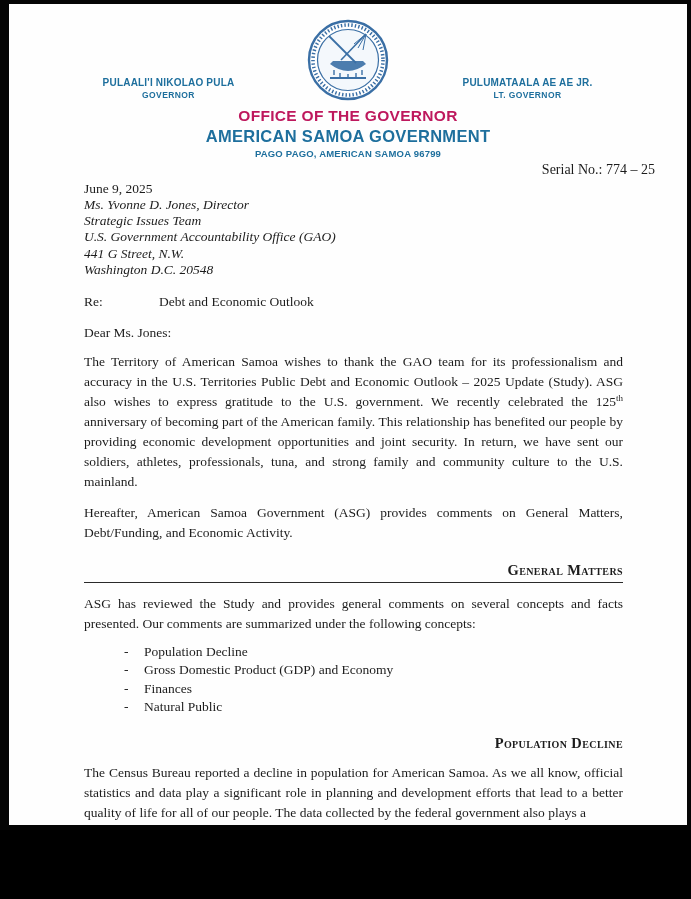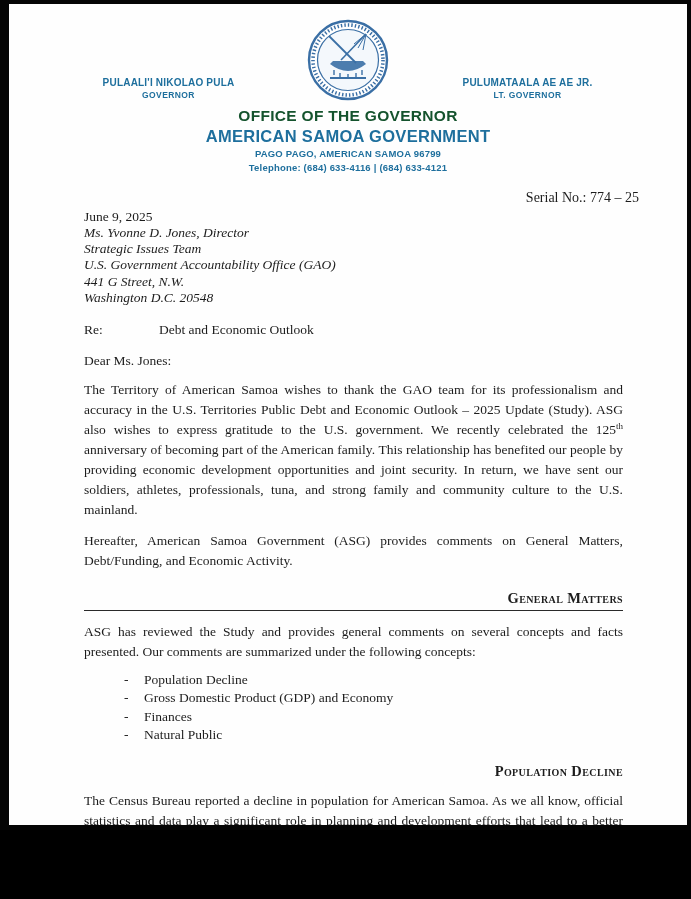--- a/index.html
+++ b/index.html
@@ -30,36 +30,36 @@
   }
   .official .title {
     font-family:"Liberation Sans", sans-serif;
     font-weight:bold; font-size:8.5px; letter-spacing:0.4px;
     color:#1e6f9d; margin-top:2px;
   }
   .seal-wrap { display:flex; justify-content:center; }
   .office-block { text-align:center; margin-top:5px; }
   .office-line1 {
     font-family:"Liberation Sans", sans-serif;
-    font-weight:bold; font-size:15.5px; letter-spacing:0.3px; color:#14532d;
+    font-weight:bold; font-size:15.5px; letter-spacing:0.3px; color:#be185d;
   }
   .office-line2 {
     font-family:"Liberation Sans", sans-serif;
     font-weight:bold; font-size:16.5px; letter-spacing:0.3px; color:#1e6f9d;
     margin-top:2px;
   }
   .office-sub {
     font-family:"Liberation Sans", sans-serif;
     font-weight:bold; font-size:9.5px; letter-spacing:0.2px; color:#1e6f9d;
     margin-top:2px; line-height:12px;
   }
   
   .serial {
-    text-align:right; padding-right:48px;
-    font-size:14px; margin-top:16px;
+    text-align:right; padding-right:32px;
+    font-size:14px; margin-top:2px;
   }
   .content { padding:0 64px 0 75px; font-size:13.5px; }
   .date { margin-top:3px; }
   .recipient { line-height:16.2px;font-style:italic; }
   .re-row { margin-top:16px; display:flex; }
   .re-label { width:75px; flex:0 0 75px; }
   .salutation { margin-top:15px; }
   .para { margin-top:11px; text-align:justify; line-height:20px; }
   .section-heading {
     margin-top:19px;
@@ -117,21 +117,20 @@
       </div>
       <div class="official">
         <div class="name">PULUMATAALA AE AE JR.</div>
         <div class="title">LT. GOVERNOR</div>
       </div>
     </div>
     <div class="office-block">
       <div class="office-line1">OFFICE OF THE GOVERNOR</div>
       <div class="office-line2">AMERICAN SAMOA GOVERNMENT</div>
       <div class="office-sub">PAGO PAGO, AMERICAN SAMOA 96799</div>
-      <div class="office-sub">Telephone: (684) 633-4116 | (684) 633-4121</div>
     </div>
   </div>
 
   <div class="serial">Serial No.: 774 – 25</div>
 
   <div class="content">
     <div class="date">June 9, 2025</div>
 
     <div class="recipient">
       <div>Ms. Yvonne D. Jones, Director</div>

